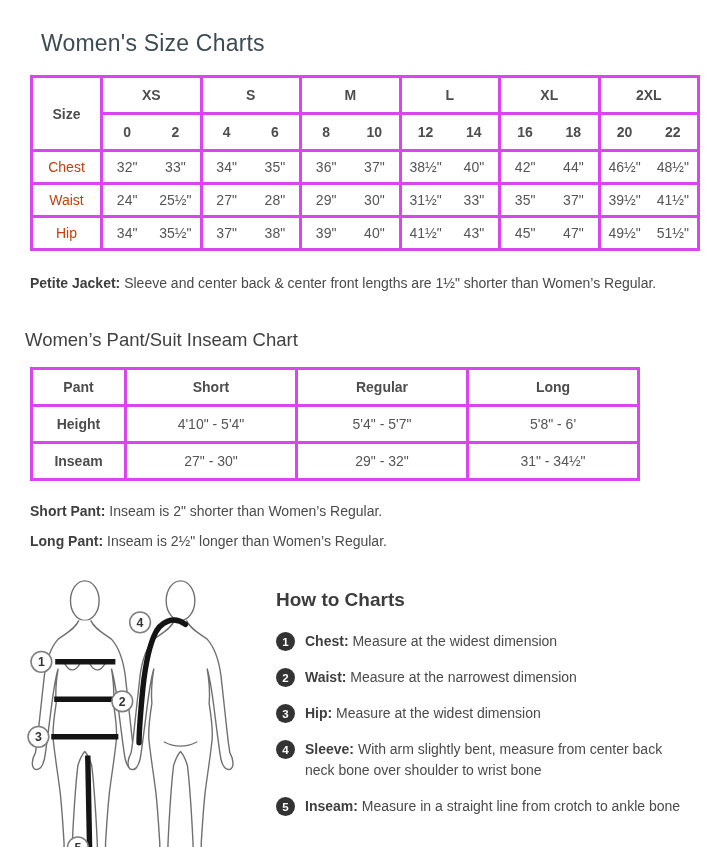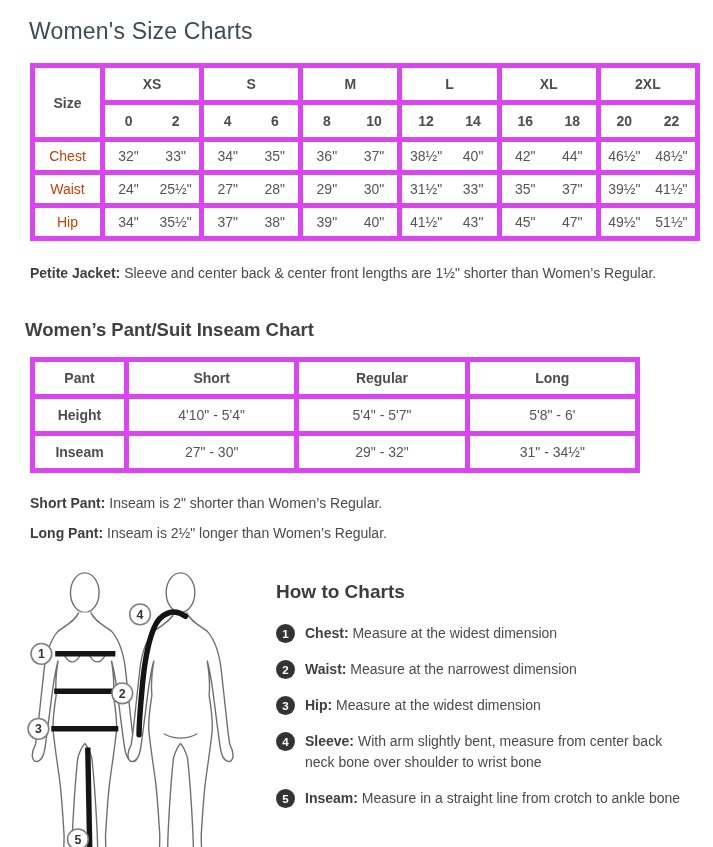--- a/index.html
+++ b/index.html
@@ -6,42 +6,42 @@
   html,body { margin:0; padding:0; background:#fff; }
   body {
     width: 713px; min-height: 847px;
     font-family: "Liberation Sans", sans-serif;
     color: #4a4a4a;
   }
   .page { padding: 14px 13px 6px 25px; }
 
   .page-title {
     font-size: 23px; font-weight: 400; color: #3d4b55;
-    margin: 4px; letter-spacing: .2px;
+    margin: 16px; letter-spacing: .2px;
   }
 
   table { border-collapse: collapse; table-layout: fixed; color:#555; font-size:14px; background:#fff; }
-  th, td { border: 5px solid #d946ef; text-align: center; padding: 0; }
+  th, td { border: 3px solid #d946ef; text-align: center; padding: 0; }
   .size-table { width: 670px; margin: 18px 0 0 5px; }
   .size-table th.corner { width: 70px; font-weight: 700; color:#4d4d4d; }
   .size-table th.grp { height: 37px; font-weight: 700; color:#4d4d4d; }
   .size-table th.grp-sizes { height: 37px; font-weight: 700; color:#4d4d4d; }
   .size-table th.rowlab { height: 33px; font-weight: 400; color:#c2410c; }
   .size-table td { height: 33px; }
   .pair { display: flex; width: 100%; }
   .pair span { flex: 1 1 50%; text-align: center; }
 
   .note { font-size: 14px; color:#4a4a4a; }
   .note b { color:#3f3f3f; }
   .petite-note { margin: 24px 0 0 5px; }
   .pant-note-1 { margin: 22px 0 0 5px; }
   .pant-note-2 { margin: 14px 0 0 5px; }
 
   .section-title {
-    font-size: 18.5px; font-weight: 700; color: #414141;
+    font-size: 18.5px; font-weight: 400; color: #414141;
     margin: 38px 0 0 0;
   }
 
   .inseam-table { width: 610px; margin: 16px 0 0 5px; }
   .inseam-table th { font-weight: 700; color:#4d4d4d; }
   .inseam-table tr { height: 37px; }
   .inseam-table .c0 { width: 94px; }
 
   .bottom { display: flex; margin-top: 26px; }
   .diagram-col { width: 241px; flex: 0 0 241px; }

